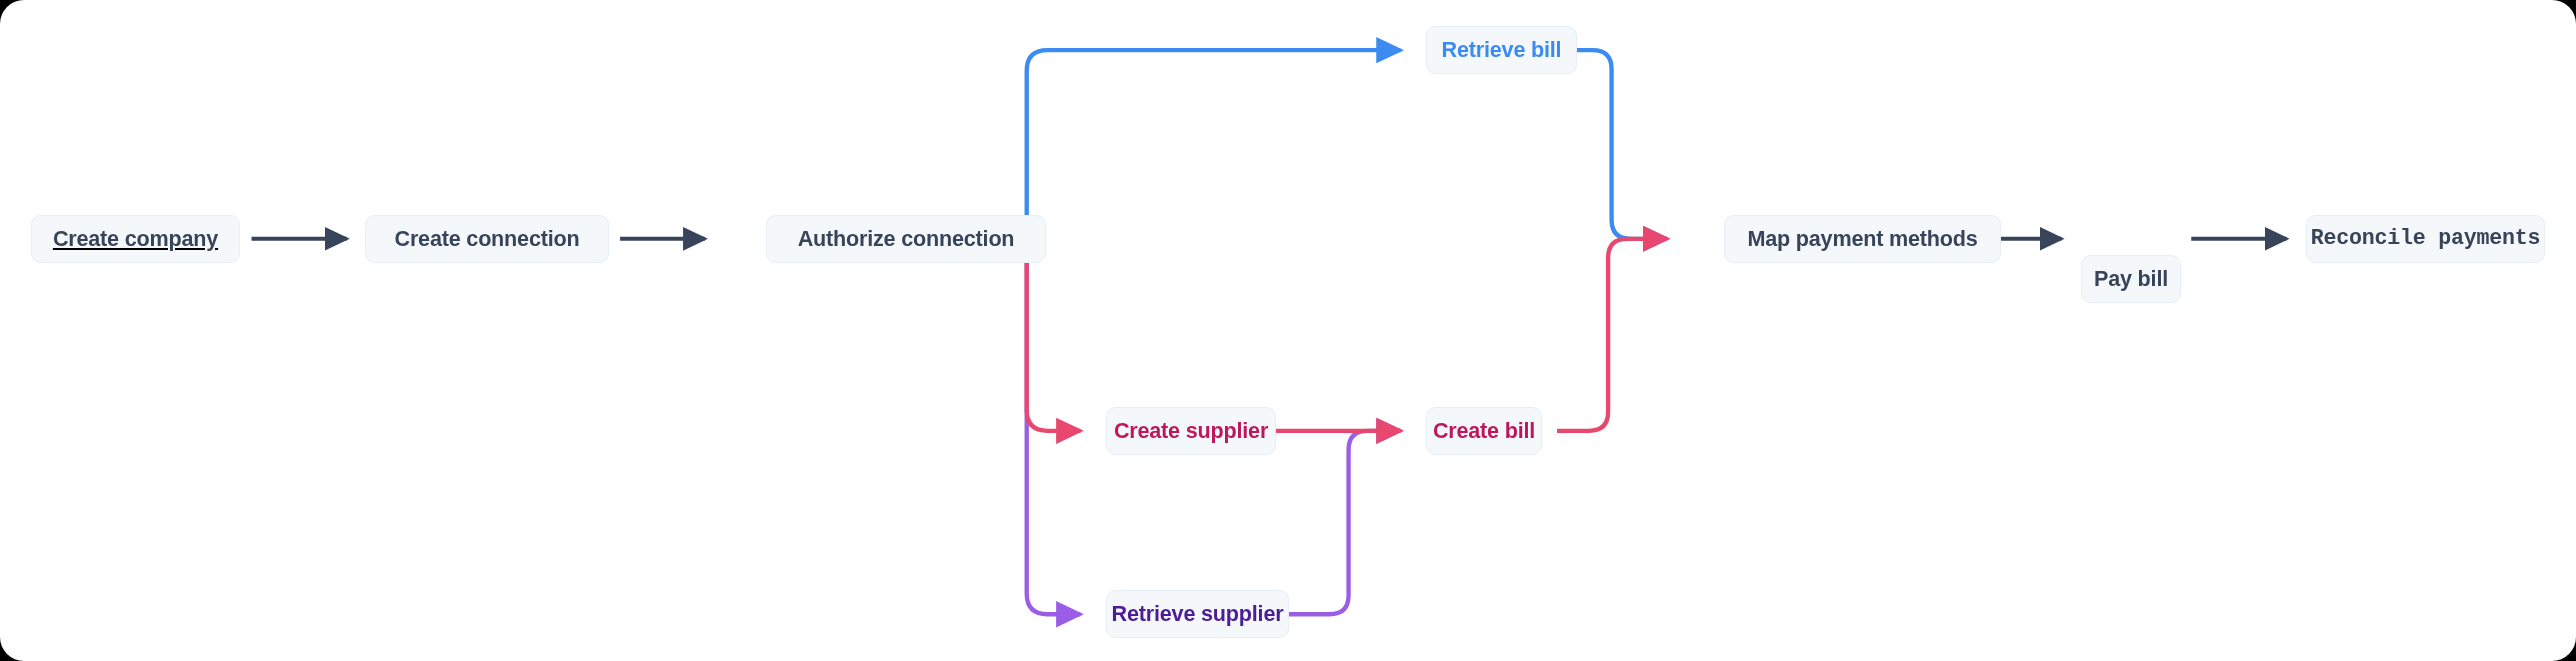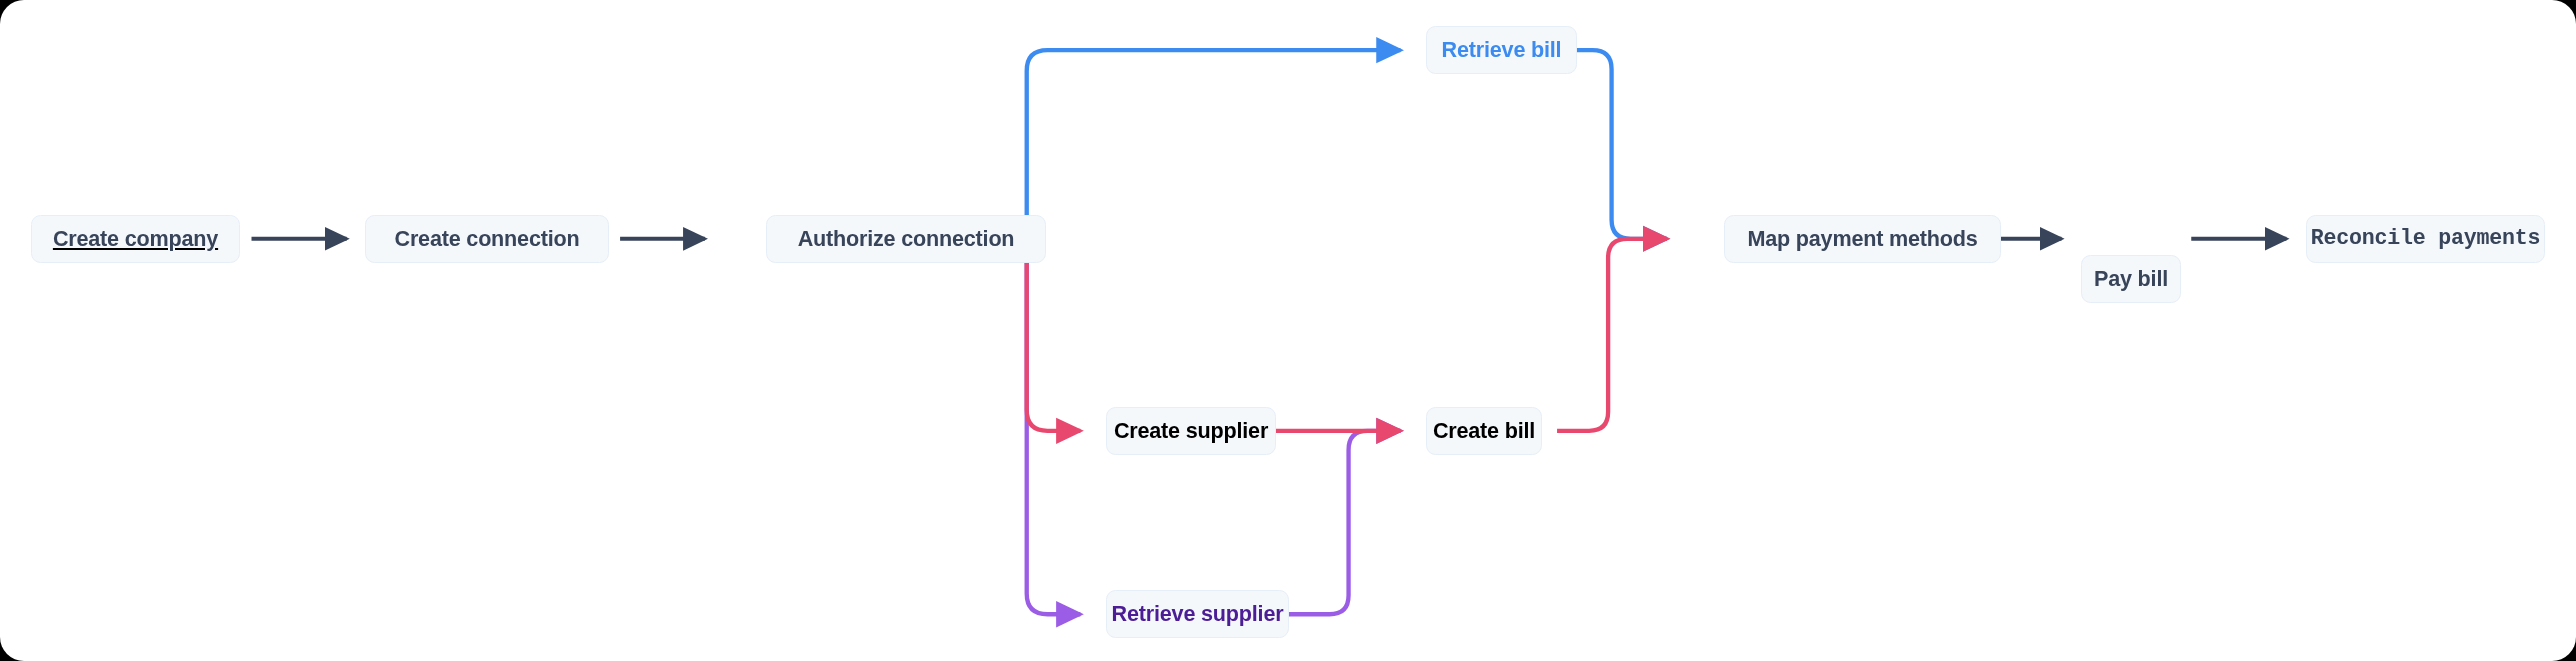--- a/index.html
+++ b/index.html
@@ -43,21 +43,21 @@
     white-space: nowrap;
   }
   .node .node-label {
     font-size: 21.6px;
     font-weight: 700;
     letter-spacing: -0.2px;
     line-height: 1;
   }
   .c-dark  .node-label { color: #38445a; }
   .c-blue  .node-label { color: #3b8bf0; }
-  .c-pink  .node-label { color: #000000; text-align: center; }
+  .c-pink  .node-label { color: #be185d; text-align: center; }
   .c-purple .node-label { color: #4c1d95; }
 </style>
 </head>
 <body>
 
 <div id="canvas">
 
   <svg id="edge-layer" viewBox="0 0 2976 764">
     <defs>
       <marker id="ah-dark" markerWidth="7" markerHeight="7" refX="5.6" refY="3.5" orient="auto" markerUnits="strokeWidth">

